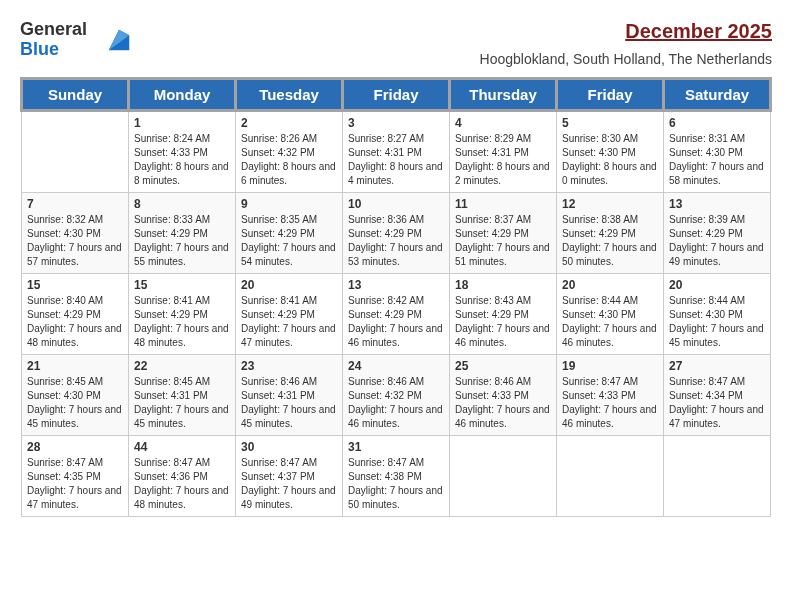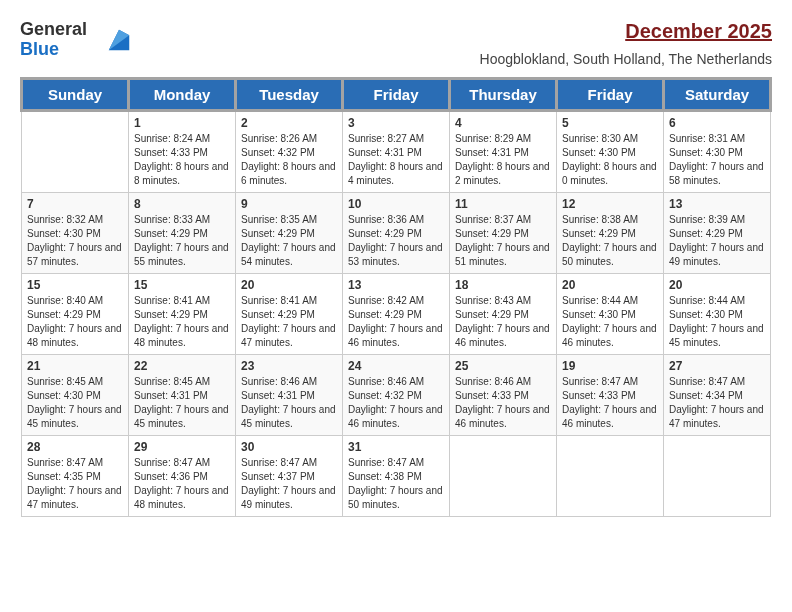--- a/index.html
+++ b/index.html
@@ -240,21 +240,21 @@
           <span class="day-number">27</span>
           <div class="day-info">Sunrise: 8:47 AM<br>Sunset: 4:34 PM<br>Daylight: 7 hours and 47 minutes.</div>
         </td>
       </tr>
       <tr>
         <td>
           <span class="day-number">28</span>
           <div class="day-info">Sunrise: 8:47 AM<br>Sunset: 4:35 PM<br>Daylight: 7 hours and 47 minutes.</div>
         </td>
         <td>
-          <span class="day-number">29</span>
+          <span class="day-number">44</span>
           <div class="day-info">Sunrise: 8:47 AM<br>Sunset: 4:36 PM<br>Daylight: 7 hours and 48 minutes.</div>
         </td>
         <td>
           <span class="day-number">30</span>
           <div class="day-info">Sunrise: 8:47 AM<br>Sunset: 4:37 PM<br>Daylight: 7 hours and 49 minutes.</div>
         </td>
         <td>
           <span class="day-number">31</span>
           <div class="day-info">Sunrise: 8:47 AM<br>Sunset: 4:38 PM<br>Daylight: 7 hours and 50 minutes.</div>
         </td>

